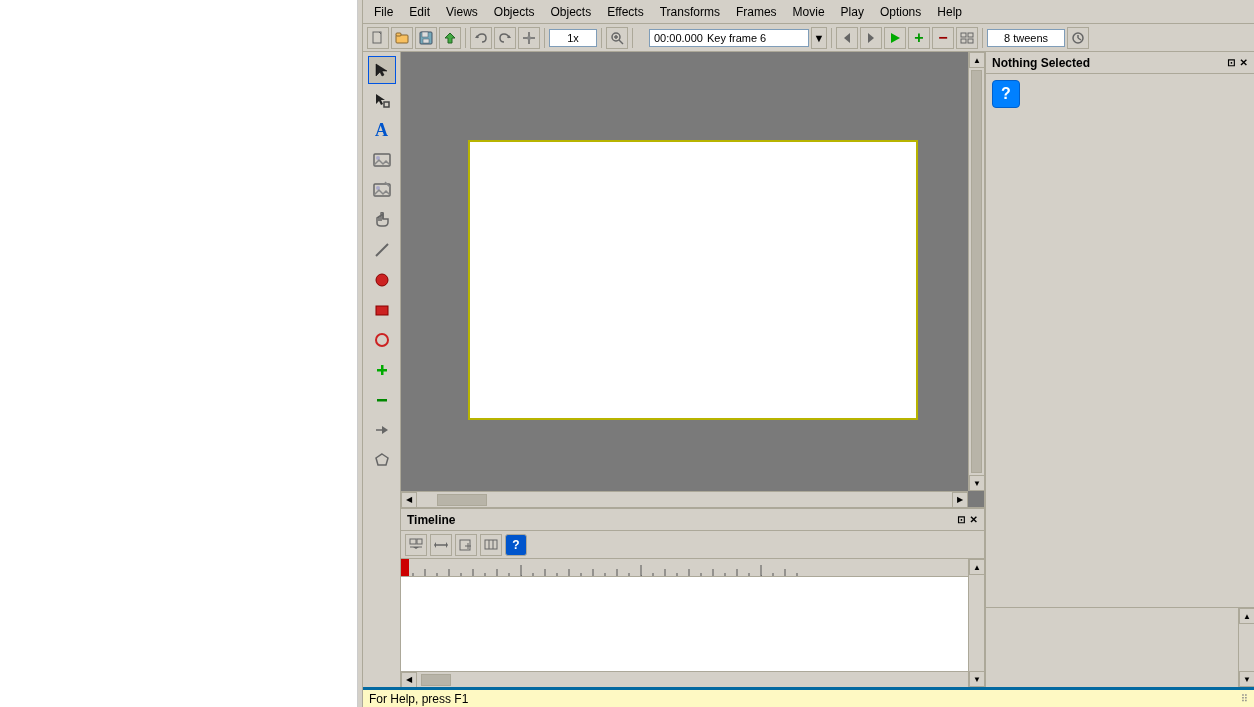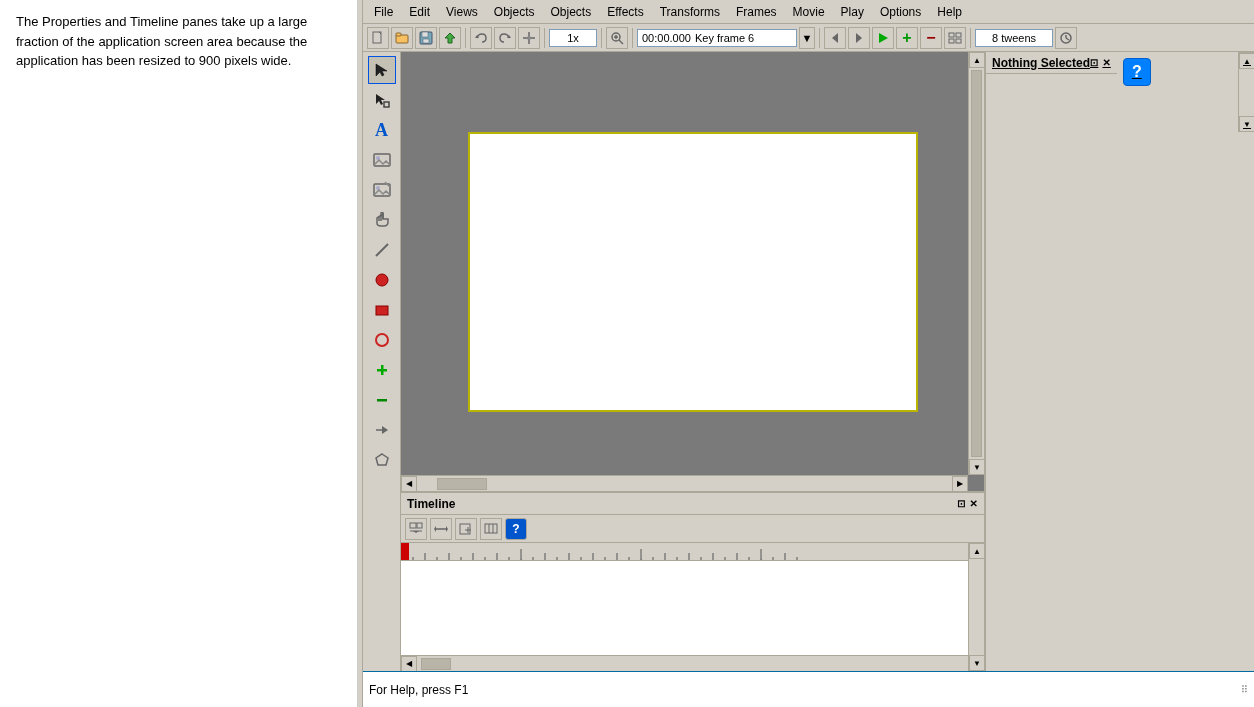--- a/index.html
+++ b/index.html
@@ -95,20 +95,21 @@
     .toolbar-timecode {
       background: #fff;
       border: 1px solid #7f9db9;
       height: 18px;
       padding: 0 4px;
       font-size: 11px;
       display: flex;
       align-items: center;
       gap: 4px;
       min-width: 160px;
+      margin-left: 12px;
     }
     .toolbar-tweens {
       background: #fff;
       border: 1px solid #7f9db9;
       height: 18px;
       padding: 0 16px;
       font-size: 11px;
       display: flex;
       align-items: center;
     }
@@ -293,22 +294,21 @@
       z-index: 10;
     }
 
     
     #props-panel {
       width: 270px;
       min-width: 270px;
       background: #d4d0c8;
       border-left: 2px solid #aca899;
       display: flex;
-      flex-direction: row;
-      text-decoration: underline;
+      flex-direction: column;
     }
     #props-header {
       height: 22px;
       background: #d4d0c8;
       border-bottom: 1px solid #aca899;
       display: flex;
       align-items: center;
       padding: 0 6px;
       font-size: 12px;
       font-weight: bold;
@@ -345,23 +345,23 @@
       border-top: 1px solid #aca899;
     }
     #props-scroll {
       width: 16px;
       background: #d4d0c8;
       border-left: 1px solid #aca899;
     }
 
     
     #statusbar {
-      height: 36px;
-      background: #ffffff;
-      border-top: 1px solid #0369a1;
+      height: 20px;
+      background: #fef9c3;
+      border-top: 3px solid #0369a1;
       display: flex;
       align-items: center;
       padding: 0 6px;
       font-size: 12px;
     }
     .statusbar-grip {
       margin-left: auto;
       font-size: 10px;
       color: #888;
     }
@@ -406,21 +406,20 @@
       height: 12px;
       background: #b8b4a8;
       border: 1px solid #aca899;
       margin-left: 4px;
     }
   </style>
 </head>
 <body>
 
 <div id="left-panel">
-  <p>The Properties and Timeline panes take up a large fraction of the application screen area because the application has been resized to 900 pixels wide.</p>
 </div>
 
 <div id="divider"></div>
 
 <div id="app-area">
 
   <div id="menubar">
     <div class="menu-item">File</div>
     <div class="menu-item">Edit</div>
     <div class="menu-item">Views</div>

